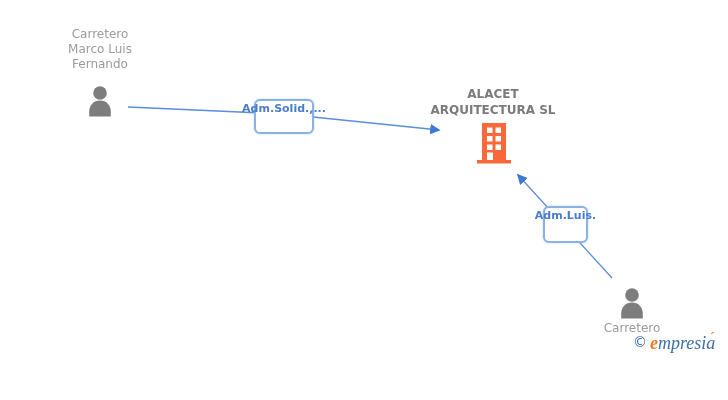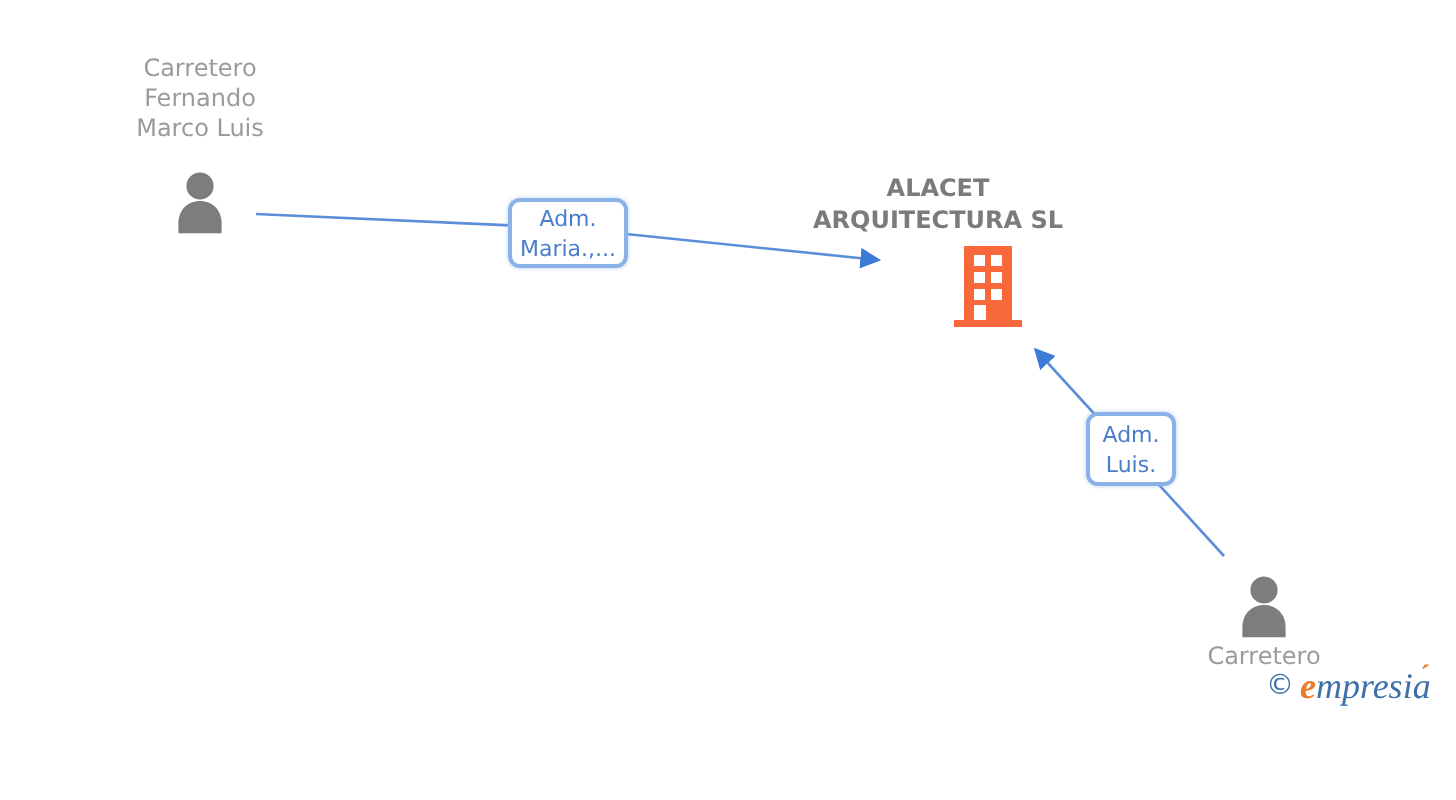--- a/index.html
+++ b/index.html
@@ -44,23 +44,24 @@
     z-index: 3;
     background: #ffffff;
     border: 2px solid var(--label-border-blue, #8ab2e8);
     border-radius: 6px;
     box-shadow: 0 0 2px rgba(138,178,232,0.6);
     color: var(--label-text-blue, #4a7dc9);
     font-size: 11px;
     line-height: 15px;
     text-align: center;
     display: flex;
-    flex-direction: column;
+    flex-direction: row;
     justify-content: center;
     cursor: pointer;
+    font-weight: bold;
   }
   .logo {
     position: absolute;
     right: 8px;
     bottom: 6px;
     z-index: 4;
     white-space: nowrap;
     cursor: pointer;
   }
   .logo-copy {
@@ -100,31 +101,31 @@
       <marker id="arrowhead" viewBox="0 0 10 10" refX="8.5" refY="5" markerWidth="8" markerHeight="8" orient="auto">
         <path d="M0,0 L10,5 L0,10 Z" fill="#3d7ad6"></path>
       </marker>
     </defs>
     <path d="M128,107 L284,114 L439,130" fill="none" stroke="#5b8dd9" stroke-width="1.3" marker-end="url(#arrowhead)"></path>
     <path d="M612,278 L518,175" fill="none" stroke="#5b8dd9" stroke-width="1.3" marker-end="url(#arrowhead)"></path>
   </svg>
 
   <div class="node-label" style="left:30px; top:27px; width:140px;">
     <div>Carretero</div>
+    <div>Marco Luis</div>
     <div>Fernando</div>
-    <div>Marco Luis</div>
   </div>
   <div class="node-icon" style="left:84px; top:85px; width:32px; height:32px;">
     <svg width="32" height="32" viewBox="0 0 32 32">
       <circle cx="16" cy="8" r="6.8" fill="#7d7d7d"></circle>
       <path d="M16 15.5 C9.6 15.5 5.2 20.2 5.2 26.6 L5.2 31.6 L26.8 31.6 L26.8 26.6 C26.8 20.2 22.4 15.5 16 15.5 Z" fill="#7d7d7d"></path>
     </svg>
   </div>
 
-  <div class="node-label company-label" style="left:389px; top:86px; width:160px;">
+  <div class="node-label company-label" style="left:413px; top:86px; width:160px;">
     <div>ALACET</div>
     <div>ARQUITECTURA SL</div>
   </div>
   <div class="node-icon" style="left:477px; top:123px; width:34px; height:41px;">
     <svg width="34" height="41" viewBox="0 0 34 41">
       <rect x="0" y="37" width="34" height="3.5" fill="#f9683a"></rect>
       <rect x="5" y="0" width="24" height="37" fill="#f9683a"></rect>
       <rect x="10" y="4.5" width="5.5" height="5.5" fill="#ffffff"></rect>
       <rect x="18.5" y="4.5" width="5.5" height="5.5" fill="#ffffff"></rect>
       <rect x="10" y="13" width="5.5" height="5.5" fill="#ffffff"></rect>
@@ -140,21 +141,21 @@
       <circle cx="16" cy="8" r="6.8" fill="#7d7d7d"></circle>
       <path d="M16 15.5 C9.6 15.5 5.2 20.2 5.2 26.6 L5.2 31.6 L26.8 31.6 L26.8 26.6 C26.8 20.2 22.4 15.5 16 15.5 Z" fill="#7d7d7d"></path>
     </svg>
   </div>
   <div class="node-label" style="left:562px; top:321px; width:140px;">
     <div>Carretero</div>
   </div>
 
   <div class="edge-label" style="left:254px; top:99px; width:56px; height:31px;">
     <div>Adm.</div>
-    <div>Maria.,...</div>
+    <div>Solid.,...</div>
   </div>
   <div class="edge-label" style="left:543px; top:206px; width:41px; height:33px;">
     <div>Adm.</div>
     <div>Luis.</div>
   </div>
 
   <div class="logo">
     <span class="logo-copy">©</span><span class="logo-text"><span class="logo-e">e</span><span class="logo-rest">mpresia</span><span class="logo-accent">´</span></span>
   </div>
 

